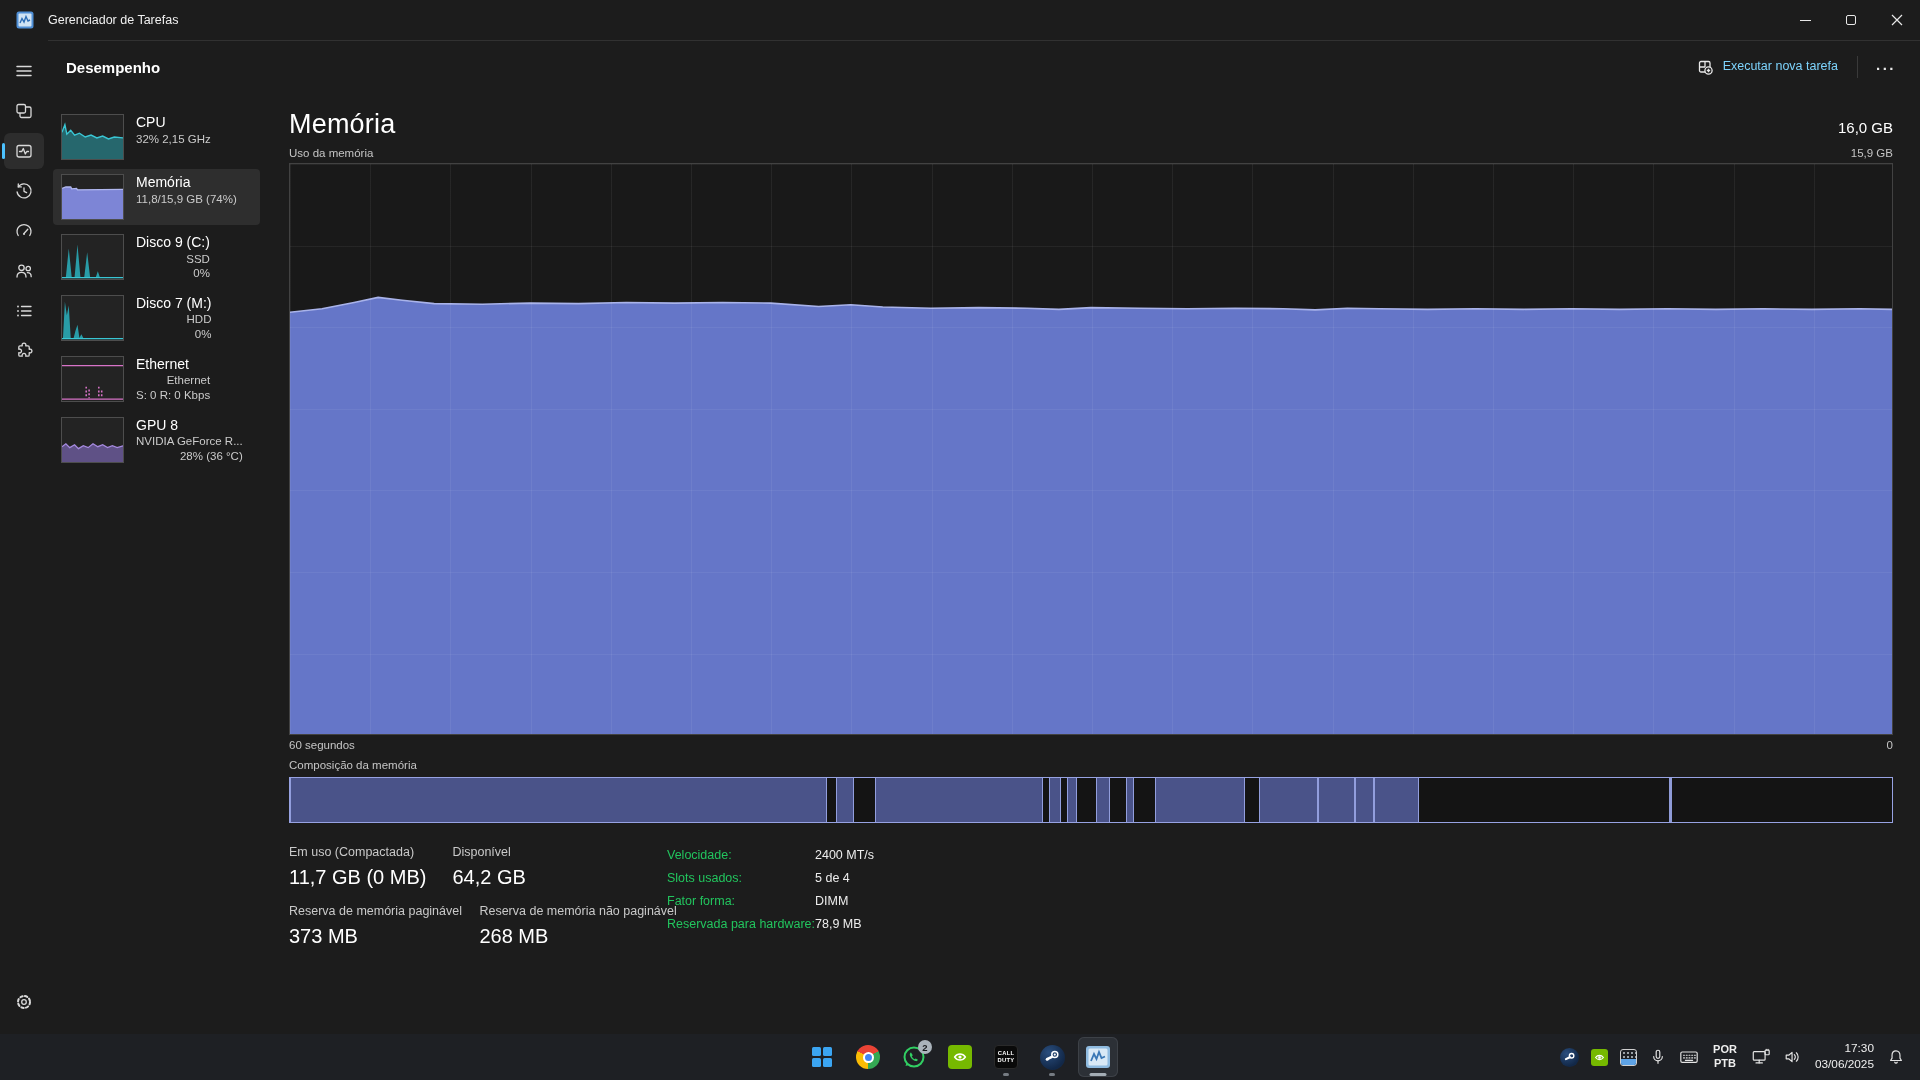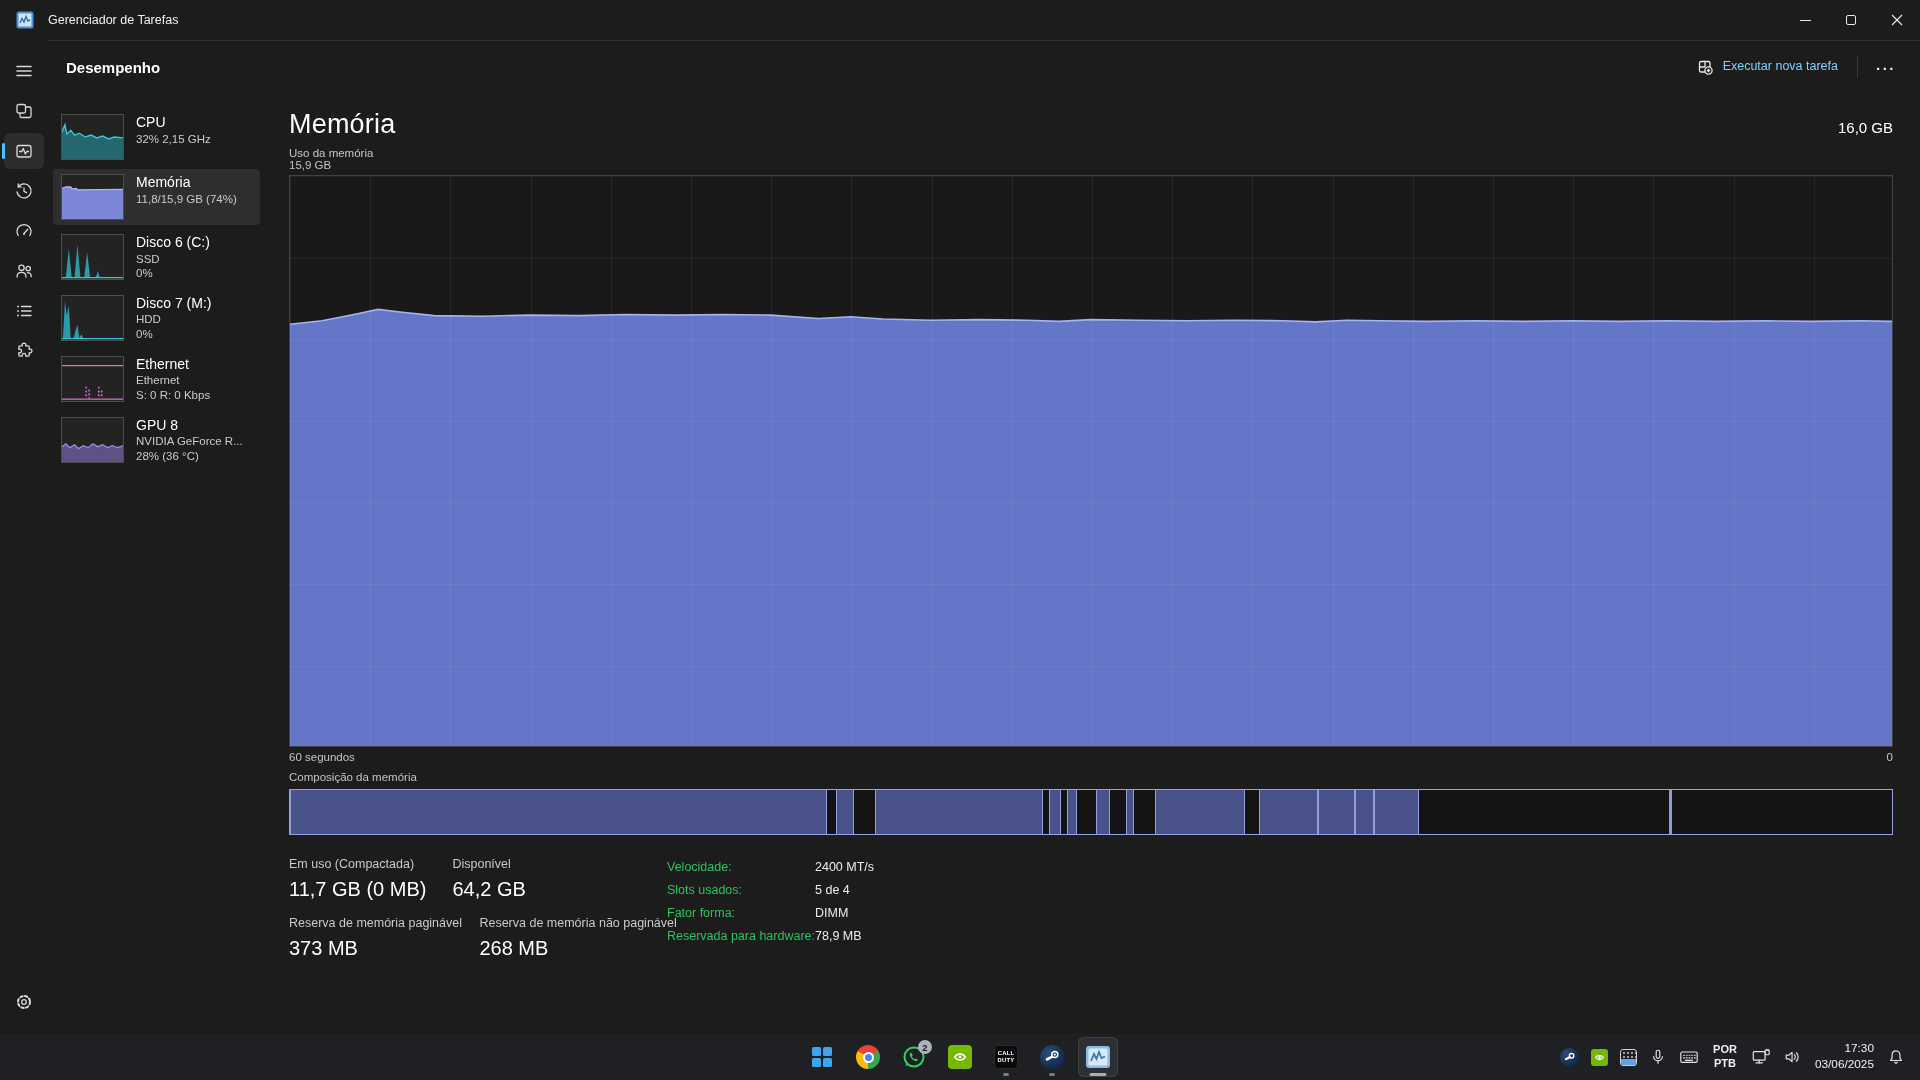--- a/index.html
+++ b/index.html
@@ -39,28 +39,28 @@
   .content { flex:1; display:flex; min-height:0; }
 
   
   .perf-sidebar { width:212px; flex:none; padding:16px 0 0 5px; }
   .perf-item { display:flex; gap:12px; padding:5px 8px; border-radius:4px; align-items:flex-start; margin-bottom:4px; }
   .perf-item.selected { background:#2e2e2e; }
   .thumb { width:63px; height:46px; background:#232323; border:1px solid #4d4d4d; flex:none; }
   .thumb svg { display:block; width:100%; height:100%; }
   .perf-text { min-width:0; }
   .perf-text .t { font-size:14px; color:#fff; line-height:1.25; }
-  .perf-text .s { font-size:11.5px; color:#cbcbcb; line-height:1.28; white-space:nowrap; }
+  .perf-text .s { font-size:11.5px; color:#cbcbcb; line-height:1.28; white-space:nowrap;text-align:right; }
 
   
   .memory-main { flex:1; min-width:0; padding:16px 27px 0 29px; display:flex; flex-direction:column; }
   .mem-title-row { display:flex; align-items:flex-end; justify-content:space-between; }
   .mem-title { font-size:27px; font-weight:400; letter-spacing:.2px; }
   .mem-total { font-size:15px; padding-bottom:4px; }
-  .chart-labels { display:flex; justify-content:space-between; font-size:11.5px; color:#c5c5c5; margin-top:7px; margin-bottom:4px;flex-direction:column; }
+  .chart-labels { display:flex; justify-content:space-between; font-size:11.5px; color:#c5c5c5; margin-top:7px; margin-bottom:4px; }
   .chart-box { height:572px; position:relative; border:1px solid #424242; background:#191919; overflow:hidden; }
   .area-svg { position:absolute; inset:0; width:100%; height:100%; }
   .grid-overlay { position:absolute; inset:0; pointer-events:none;
     background-image:
       repeating-linear-gradient(to right, rgba(255,255,255,0.06) 0 1px, transparent 1px 80.2px),
       repeating-linear-gradient(to bottom, rgba(255,255,255,0.055) 0 1px, transparent 1px 81.6px); }
   .chart-x-labels { display:flex; justify-content:space-between; font-size:11.5px; color:#c5c5c5; margin-top:4px; }
   .comp-label { font-size:11.5px; color:#c5c5c5; margin-top:8px; }
   .comp-bar { height:46px; margin-top:6px; border:1px solid #97a2e2; display:flex; background:#141414; }
   .seg { height:100%; flex:none; }
@@ -250,21 +250,21 @@
           </div>
 
           <div class="perf-item">
             <div class="thumb">
               <svg viewBox="0 0 63 46" preserveAspectRatio="none">
                 <polygon points="4,44 7,14 10,44 13,44 16,10 19,44 23,44 26,18 29,44 35,44 37,38 39,44" fill="rgba(43,186,200,0.8)"></polygon>
                 <line x1="0" y1="44.5" x2="63" y2="44.5" stroke="#39c6d4" stroke-width="1.2"></line>
               </svg>
             </div>
             <div class="perf-text">
-              <div class="t">Disco 6 (C:)</div>
+              <div class="t">Disco 9 (C:)</div>
               <div class="s">SSD</div>
               <div class="s">0%</div>
             </div>
           </div>
 
           <div class="perf-item">
             <div class="thumb">
               <svg viewBox="0 0 63 46" preserveAspectRatio="none">
                 <polygon points="1,44 3,6 5,20 7,10 9,44 12,44 14,36 16,30 18,44 20,40 22,44" fill="rgba(43,186,200,0.8)"></polygon>
                 <line x1="0" y1="44.5" x2="63" y2="44.5" stroke="#39c6d4" stroke-width="1.2"></line>

